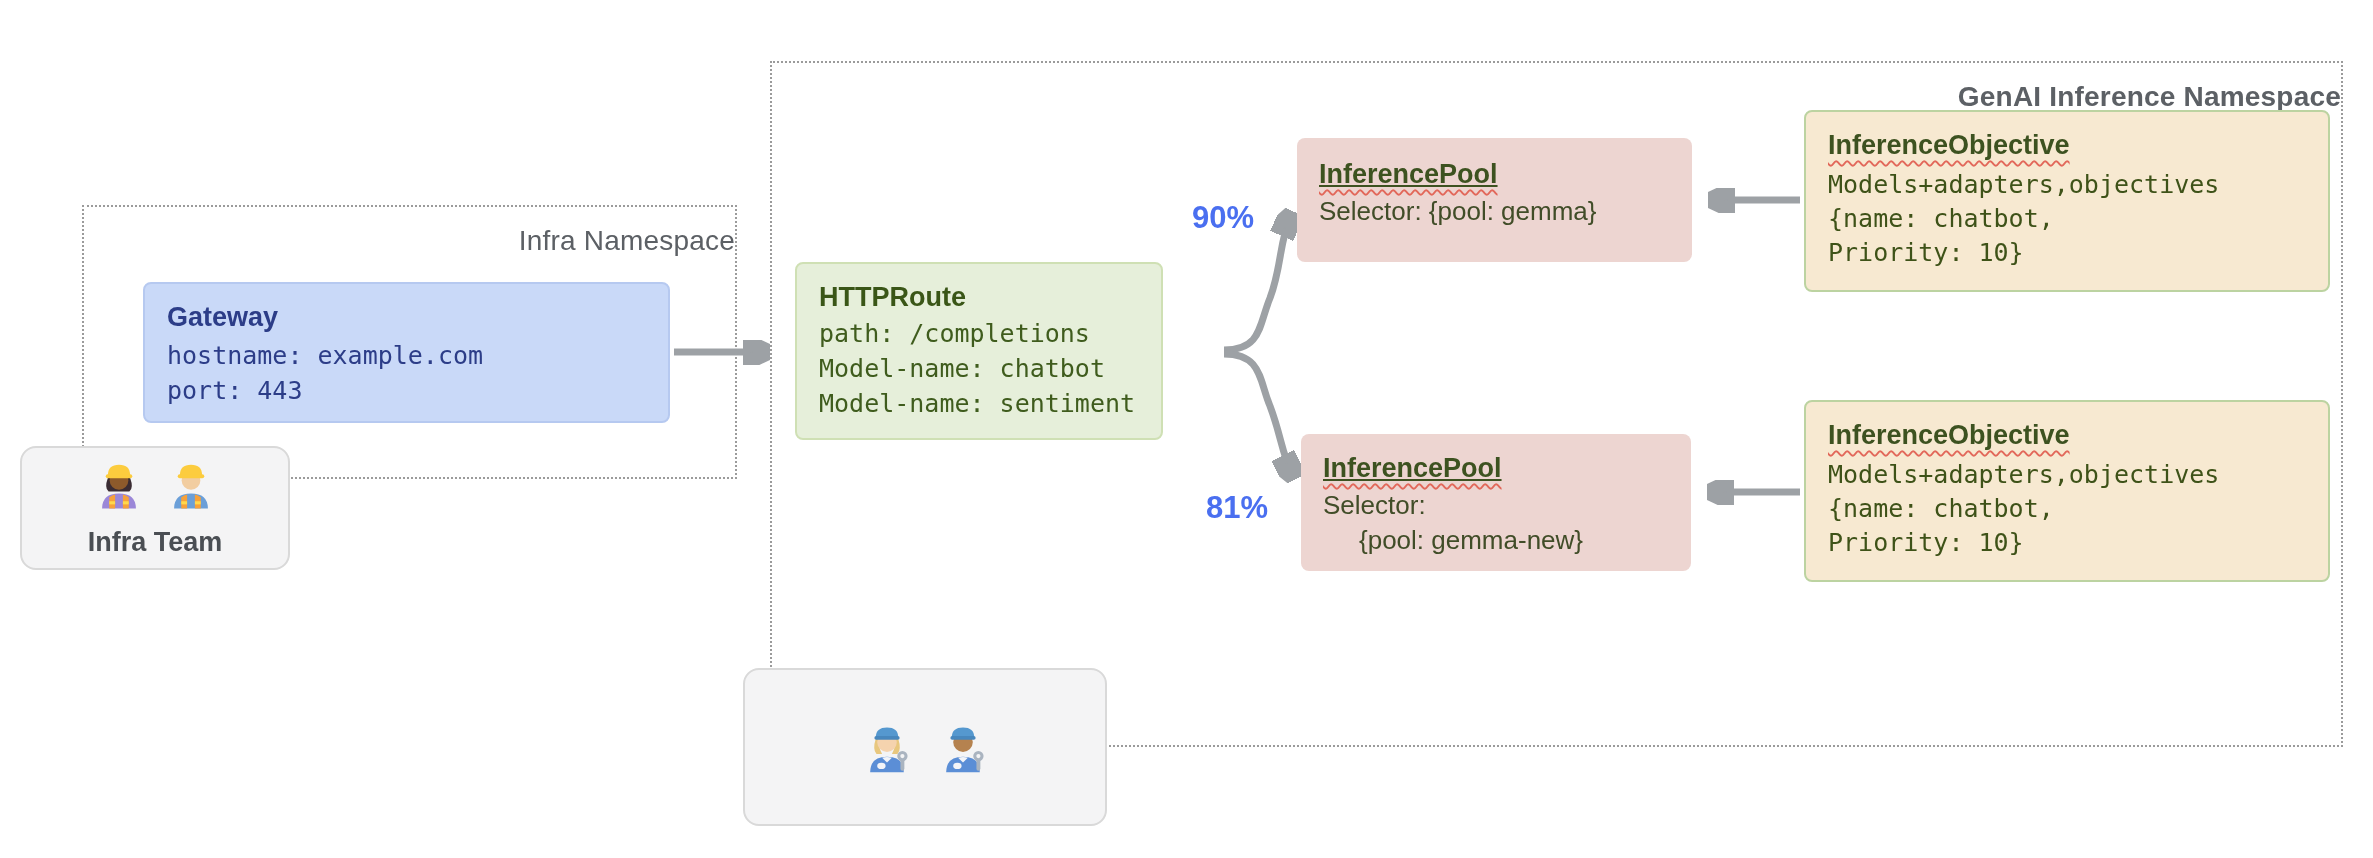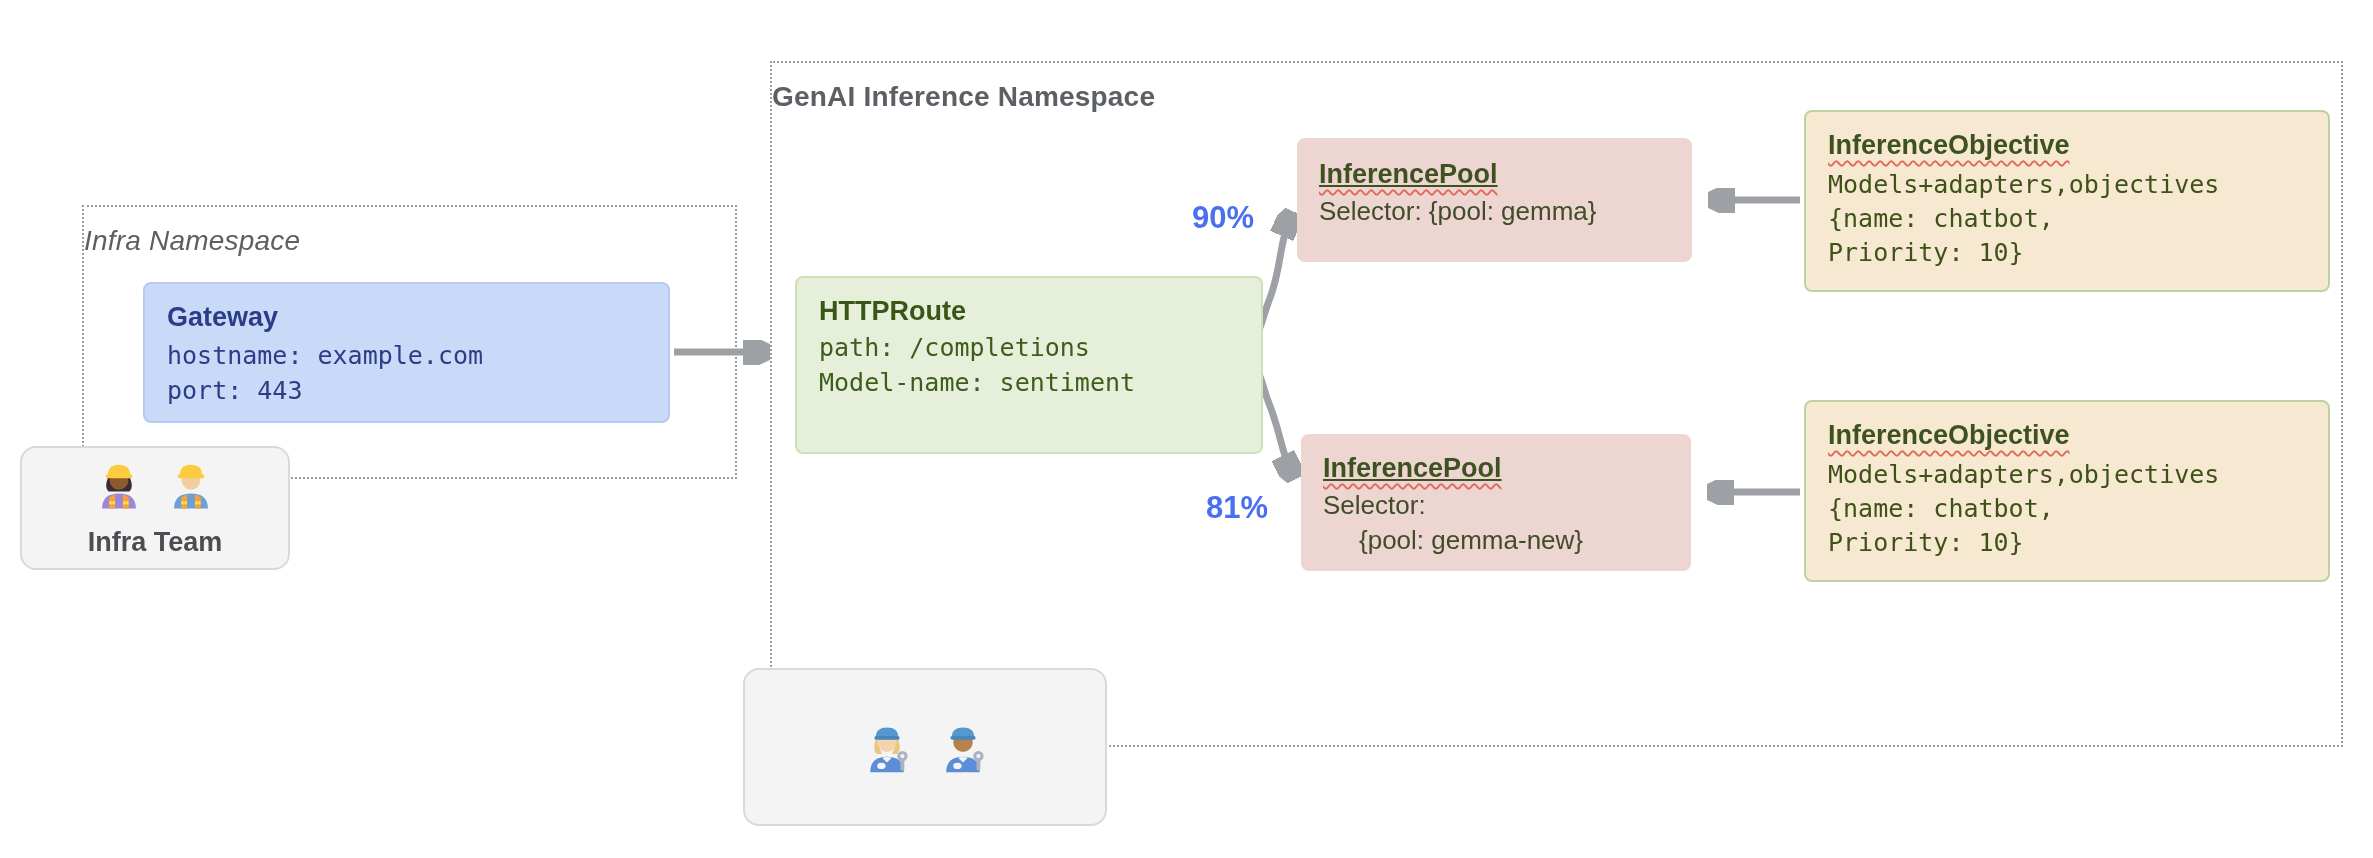--- a/index.html
+++ b/index.html
@@ -13,45 +13,45 @@
   html,body{margin:0;padding:0;background:#fff;}
   .canvas{
     position:relative; width:2373px; height:858px; background:#fff; overflow:hidden;
     font-family:"Liberation Sans", sans-serif;
   }
   
   .ns{position:absolute; border:2px dotted var(--namespace_border); z-index:1;}
   .ns-infra{left:82px; top:205px; width:651px; height:270px;}
   .ns-genai{left:770px; top:61px; width:1569px; height:682px;}
   .ns-title{
-    position:absolute; left:0; right:0; top:18px; text-align:left;
+    position:absolute; left:16px; right:0; top:18px; text-align:right;
     font-size:28px; color:var(--namespace_title); letter-spacing:.2px;
   }
-  .ns-infra .ns-title{font-weight:400;font-style:italic;}
+  .ns-infra .ns-title{font-weight:400;}
   .ns-genai .ns-title{font-weight:700;}
 
   
   .arrows{position:absolute; left:0; top:0; z-index:2;}
   .arrows path{stroke:var(--arrow); stroke-width:7; fill:none;}
 
   
   .node{position:absolute; z-index:3; border-radius:8px; box-sizing:border-box; padding:14px 20px 0 22px;}
   .node-title{font-size:27px; font-weight:700; line-height:38px;}
   .mono{font-family:"DejaVu Sans Mono", monospace; font-size:25px; line-height:35px; white-space:pre;}
   .squiggle{
     text-decoration-line:underline; text-decoration-style:wavy;
     text-decoration-color:var(--squiggle); text-decoration-thickness:1.5px;
     text-underline-offset:6px;
   }
 
   .gateway{left:143px; top:282px; width:527px; height:141px;
     background:var(--gateway_fill); border:2px solid var(--gateway_border); color:var(--gateway_text); }
   .gateway .node-title{margin-bottom:2px;}
 
-  .httproute{left:795px; top:276px; width:468px; height:178px;
+  .httproute{left:795px; top:262px; width:368px; height:178px;
     background:var(--route_fill); border:2px solid var(--route_border); color:var(--route_text);}
   .httproute .mono{color:#3f5c1d;}
 
   .pool{background:var(--pool_fill); color:var(--dark_green_text);}
   .pool-1{left:1297px; top:138px; width:395px; height:124px; padding-top:16px;}
   .pool-2{left:1301px; top:434px; width:390px; height:137px; padding-top:14px;}
   .pool .sel{font-size:26px; line-height:35px; color:#414d28;}
   .pool .indent{padding-left:36px;}
   .pool .node-title{line-height:40px;text-decoration:underline;}
 
@@ -106,20 +106,21 @@
 
   <div class="node gateway">
     <div class="node-title">Gateway</div>
     <div class="mono">hostname: example.com</div>
     <div class="mono">port: 443</div>
   </div>
 
   <div class="node httproute">
     <div class="node-title">HTTPRoute</div>
     <div class="mono">path: /completions</div>
+    <div class="mono">Model-name: chatbot</div>
     <div class="mono">Model-name: sentiment</div>
   </div>
 
   <div class="node pool pool-1">
     <div class="node-title"><span class="squiggle">InferencePool</span></div>
     <div class="sel">Selector: {pool: gemma}</div>
   </div>
 
   <div class="node pool pool-2">
     <div class="node-title"><span class="squiggle">InferencePool</span></div>

